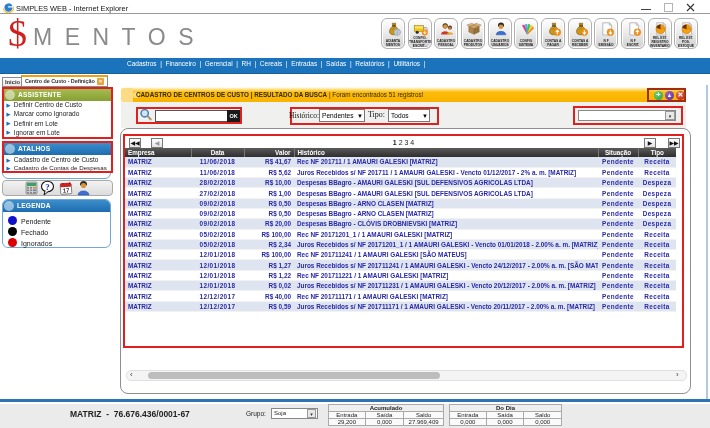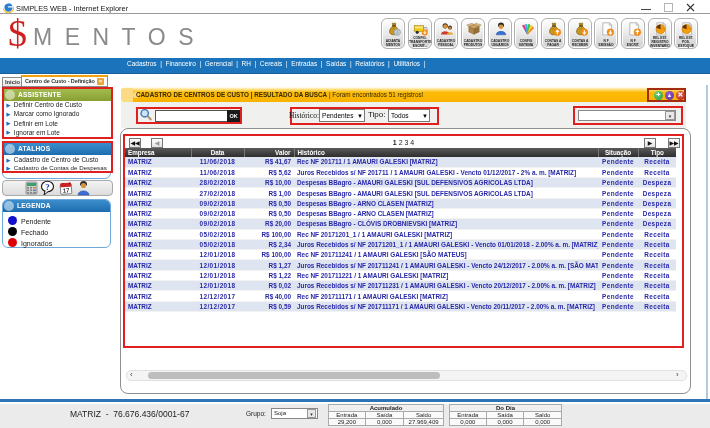--- a/index.html
+++ b/index.html
@@ -68,21 +68,21 @@
 
 #hscroll { left:126px; top:370px; width:561px; height:11px; background:#f4f4f4; border:1px solid #e0e0e0; border-radius:5px; }
 #hthumb { left:148px; top:372px; width:292px; height:7px; background:#bdbdbd; border-radius:4px; }
 .harrow { top:370px; font-size:8px; color:#444; }
 
 #rightborder { left:706px; top:85px; width:2px; height:314px; background:#aecbe3; }
 
 
 #blueline { left:0; top:399px; width:710px; height:3px; background:#2d74b5; }
 #botbar { left:0; top:403px; width:710px; height:25px; background:#ebebeb; border-top:1px solid #fff; }
-#empresa { left:70px; top:408.5px; font-size:8.5px; color:#222; }
+#empresa { left:70px; top:408.5px; font-size:8.5px; color:#222;font-weight:bold; }
 #grupolbl { left:246px; top:410px; font-size:6.5px; color:#222; }
 .btable { position:absolute; top:404px; border-collapse:collapse; font-size:6px; color:#222; }
 .btable td { border:1px solid #aaa; text-align:center; height:7px; padding:0; background:#fafafa; }
 .btable .hd { font-weight:bold; background:#efefef; }
 </style>
 </head>
 <body>
 
 <div class="abs" id="titlebar"></div>
 <svg class="abs" style="left:3px;top:2px" width="11" height="11" viewBox="0 0 16 16">
@@ -301,21 +301,21 @@
 <svg class="abs" style="left:139px;top:108px" width="14" height="14" viewBox="0 0 16 16">
   <circle cx="6.5" cy="6" r="4.2" fill="#cfe4f2" stroke="#3a78b8" stroke-width="1.6"></circle>
   <line x1="9.8" y1="9.2" x2="14" y2="13.6" stroke="#b5926a" stroke-width="2.4"></line>
 </svg>
 <div class="abs" style="left:155px;top:110px;width:85px;height:12px;background:#fff;border:1px solid #555"></div>
 <div class="abs" style="left:227px;top:110px;width:13px;height:12px;background:#1a1a1a;color:#fff;font-size:5.5px;font-weight:bold;text-align:center;line-height:12px">OK</div>
 
 <div class="abs redbox" style="left:290px;top:107px;width:149px;height:18px;background:transparent"></div>
 <div class="abs" style="left:289px;top:110.5px;font-size:7.5px;font-family:'Liberation Serif',serif;color:#111">Histórico:</div>
 <div class="abs selbox" style="left:319px;top:109px;width:46px;height:13px;background:#fff;border:1px solid #777;font-size:6.6px;line-height:12px;padding-left:2px">Pendentes<span style="float:right;margin-right:1px;font-size:6px">▼</span></div>
-<div class="abs" style="left:368px;top:110px;font-size:8px;font-family:Liberation Sans, sans-serif;color:#111">Tipo:</div>
+<div class="abs" style="left:368px;top:110px;font-size:8px;font-family:Liberation Serif, serif;color:#111">Tipo:</div>
 <div class="abs selbox" style="left:388px;top:109px;width:42px;height:13px;background:#fff;border:1px solid #777;font-size:6.6px;line-height:12px;padding-left:2px">Todos<span style="float:right;margin-right:1px;font-size:6px">▼</span></div>
 
 <div class="abs redbox" style="left:573px;top:106px;width:110px;height:19px;background:transparent"></div>
 <div class="abs" style="left:578px;top:110px;width:98px;height:11px;background:#fff;border:1px solid #888"></div>
 <div class="abs" style="left:665px;top:111px;width:10px;height:9px;background:#e8e8e8;border:1px solid #999;font-size:5px;text-align:center;line-height:8px;color:#333">▾</div>
 
 <div class="abs" id="whitebox"></div>
 <div class="abs" id="redtable"></div>
 <div class="abs pgbtn" style="left:129px">◀◀</div>
 <div class="abs pgbtn" style="left:151px;color:#999">◀</div>

